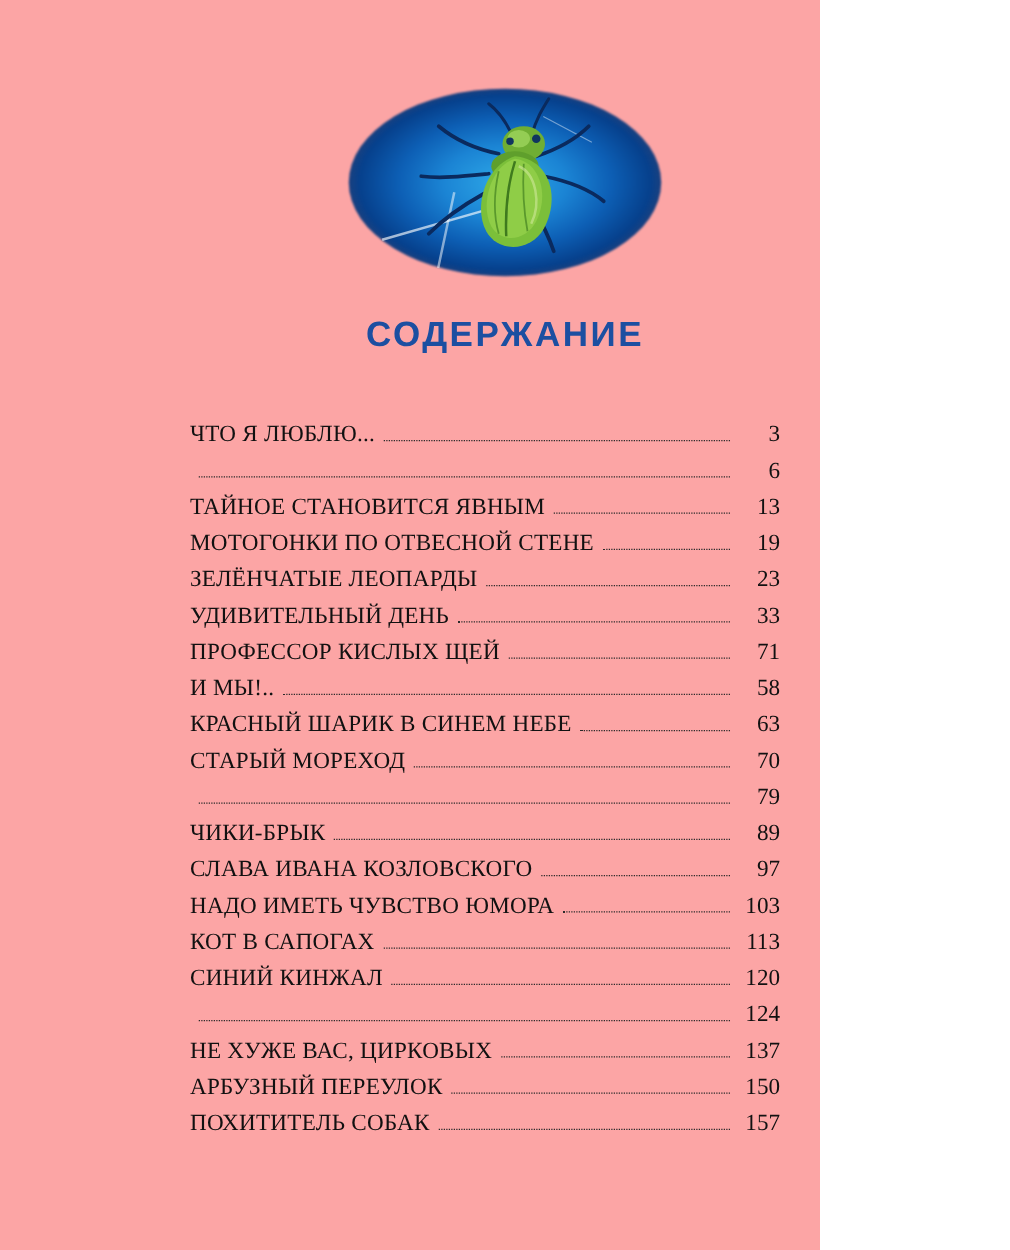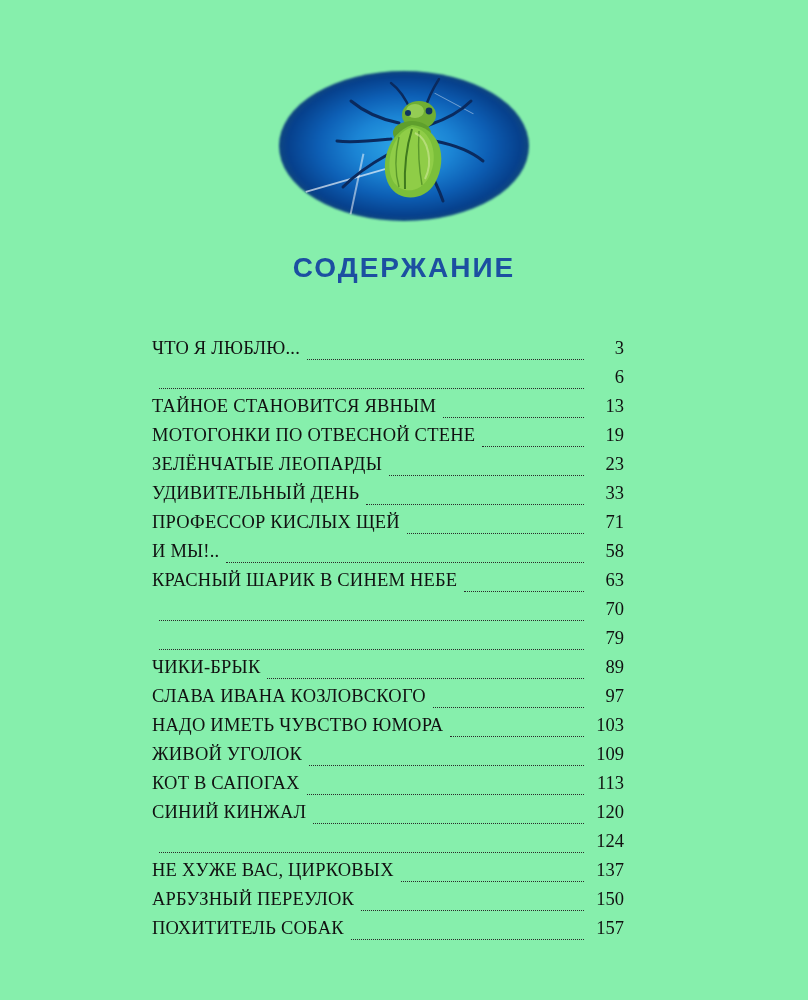--- a/index.html
+++ b/index.html
@@ -8,23 +8,23 @@
   }
   body {
     width: 808px;
     height: 1000px;
     background: #ffffff;
     font-family: "Liberation Serif", serif;
     overflow: hidden;
   }
   .page {
     position: relative;
-    width: 808px;
+    width: 656px;
     height: 1000px;
-    background: #86efac;
+    background: #fca5a5;
   }
 
   
   .illustration {
     position: absolute;
     left: 0;
     top: 56px;
     width: 808px;
     height: 180px;
     display: flex;
@@ -80,21 +80,21 @@
 
   
   .toc {
     position: absolute;
     left: 152px;
     top: 334px;
     width: 472px;
   }
   .toc-row {
     display: flex;
-    align-items: flex-end;
+    align-items: center;
     font-size: 18.5px;
     line-height: 29px;
     color: #111111;
     white-space: nowrap;
   }
   .toc-label {
     font-variant: small-caps;
     text-transform: uppercase;
     letter-spacing: 0.2px;
     flex: 0 0 auto;
@@ -209,20 +209,21 @@
       <span class="toc-page">58</span>
     </div>
 
     <div class="toc-row">
       <span class="toc-label">КРАСНЫЙ ШАРИК В СИНЕМ НЕБЕ</span>
       <span class="toc-dots"></span>
       <span class="toc-page">63</span>
     </div>
 
     <div class="toc-row">
+      <span class="toc-label">СТАРЫЙ МОРЕХОД</span>
       <span class="toc-dots"></span>
       <span class="toc-page">70</span>
     </div>
 
     <div class="toc-row">
       <span class="toc-dots"></span>
       <span class="toc-page">79</span>
     </div>
 
     <div class="toc-row">
@@ -236,25 +237,20 @@
       <span class="toc-dots"></span>
       <span class="toc-page">97</span>
     </div>
 
     <div class="toc-row">
       <span class="toc-label">НАДО ИМЕТЬ ЧУВСТВО ЮМОРА</span>
       <span class="toc-dots"></span>
       <span class="toc-page">103</span>
     </div>
 
-    <div class="toc-row">
-      <span class="toc-label">ЖИВОЙ УГОЛОК</span>
-      <span class="toc-dots"></span>
-      <span class="toc-page">109</span>
-    </div>
 
     <div class="toc-row">
       <span class="toc-label">КОТ В САПОГАХ</span>
       <span class="toc-dots"></span>
       <span class="toc-page">113</span>
     </div>
 
     <div class="toc-row">
       <span class="toc-label">СИНИЙ КИНЖАЛ</span>
       <span class="toc-dots"></span>

